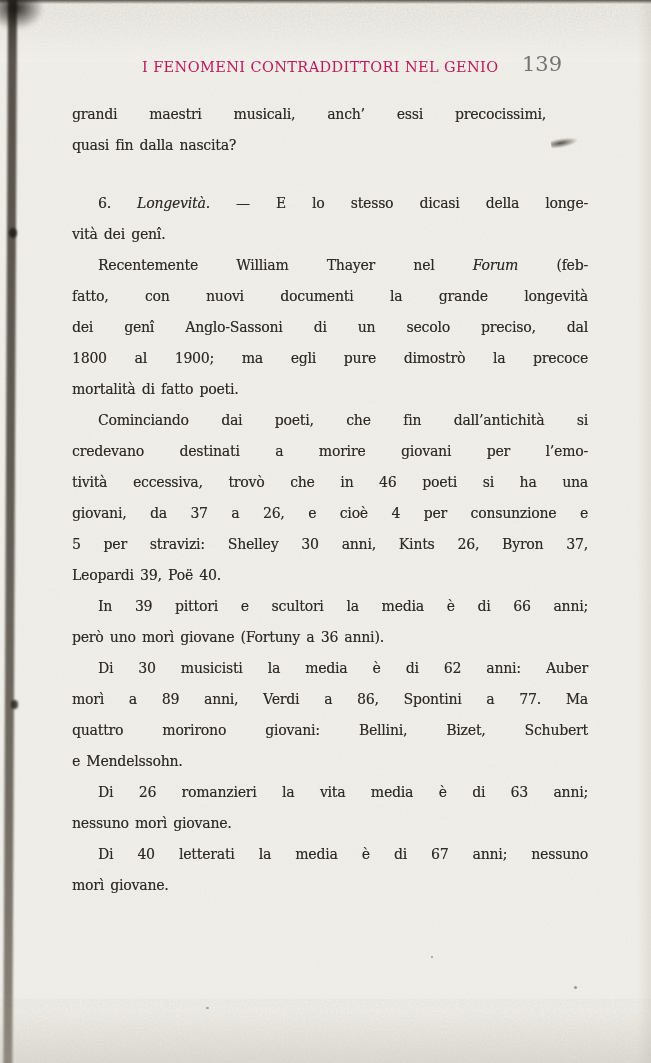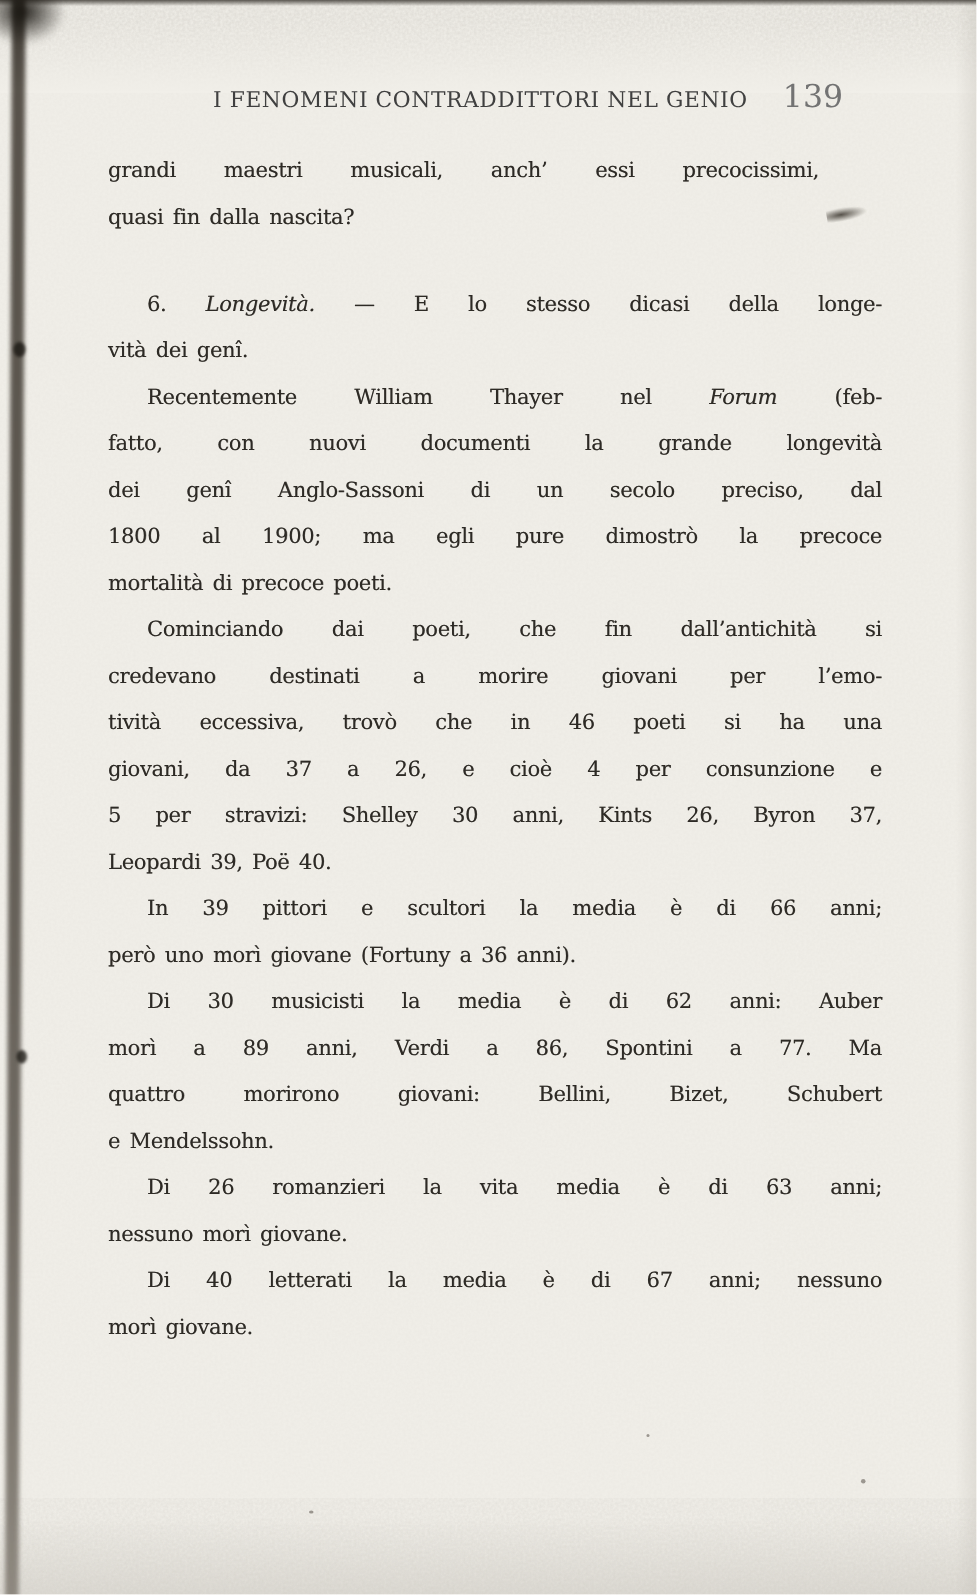--- a/index.html
+++ b/index.html
@@ -33,21 +33,21 @@
   .ink-smudge { position:absolute; left:551px; top:138px; width:27px; height:9px; z-index:3;
     background:radial-gradient(ellipse at 35% 50%, rgba(58,53,45,0.85) 0%, rgba(58,53,45,0) 72%);
     transform:rotate(-10deg); filter:blur(0.5px); }
   .speck { position:absolute; z-index:3; border-radius:50%; background:rgba(72,66,58,0.5); }
   .speck-1 { left:206px; top:1007px; width:3px; height:2px; }
   .speck-2 { left:574px; top:986px; width:3px; height:3px; }
   .speck-3 { left:431px; top:956px; width:2px; height:2px; }
   
   .header { position:absolute; top:52px; left:0; width:651px; height:26px; z-index:4; }
   .running-head { position:absolute; left:142px; top:7px; font-size:14.5px;
-    letter-spacing:0.4px; color:#404040; white-space:nowrap; }
+    letter-spacing:0.4px; color:#be185d; white-space:nowrap; }
   .page-number { position:absolute; right:89px; top:0; font-size:21px; color:#737373; }
   
   .text-block { position:absolute; left:72px; top:99px; width:516px; z-index:4;
     font-size:14px; line-height:31px; letter-spacing:-0.2px;
     text-shadow:0.2px 0.2px 0.3px rgba(45,42,37,0.5); }
   .line { height:31px; overflow:visible; white-space:nowrap; }
   .line.j { white-space:normal; text-align:justify; text-align-last:justify; }
   .line.ind { text-indent:26px; }
   .line.short { width:474px; }
   .line.gap { height:27px; }
@@ -91,21 +91,21 @@
   <div class="text-block">
       <div class="line j short"><span>grandi maestri musicali, anch’ essi precocissimi,</span></div>
       <div class="line"><span>quasi fin dalla nascita?</span></div>
       <div class="line gap"></div>
       <div class="line j ind"><span>6. </span><i>Longevità.</i><span> — E lo stesso dicasi della longe-</span></div>
       <div class="line"><span>vità dei genî.</span></div>
       <div class="line j ind"><span>Recentemente William Thayer nel </span><i>Forum</i><span> (feb-</span></div>
       <div class="line j"><span>fatto, con nuovi documenti la grande longevità</span></div>
       <div class="line j"><span>dei genî Anglo-Sassoni di un secolo preciso, dal</span></div>
       <div class="line j"><span>1800 al 1900; ma egli pure dimostrò la precoce</span></div>
-      <div class="line"><span>mortalità di precoce poeti.</span></div>
+      <div class="line"><span>mortalità di fatto poeti.</span></div>
       <div class="line j ind"><span>Cominciando dai poeti, che fin dall’antichità si</span></div>
       <div class="line j"><span>credevano destinati a morire giovani per l’emo-</span></div>
       <div class="line j"><span>tività eccessiva, trovò che in 46 poeti si ha una</span></div>
       <div class="line j"><span>giovani, da 37 a 26, e cioè 4 per consunzione e</span></div>
       <div class="line j"><span>5 per stravizi: Shelley 30 anni, Kints 26, Byron 37,</span></div>
       <div class="line"><span>Leopardi 39, Poë 40.</span></div>
       <div class="line j ind"><span>In 39 pittori e scultori la media è di 66 anni;</span></div>
       <div class="line"><span>però uno morì giovane (Fortuny a 36 anni).</span></div>
       <div class="line j ind"><span>Di 30 musicisti la media è di 62 anni: Auber</span></div>
       <div class="line j"><span>morì a 89 anni, Verdi a 86, Spontini a 77. Ma</span></div>

